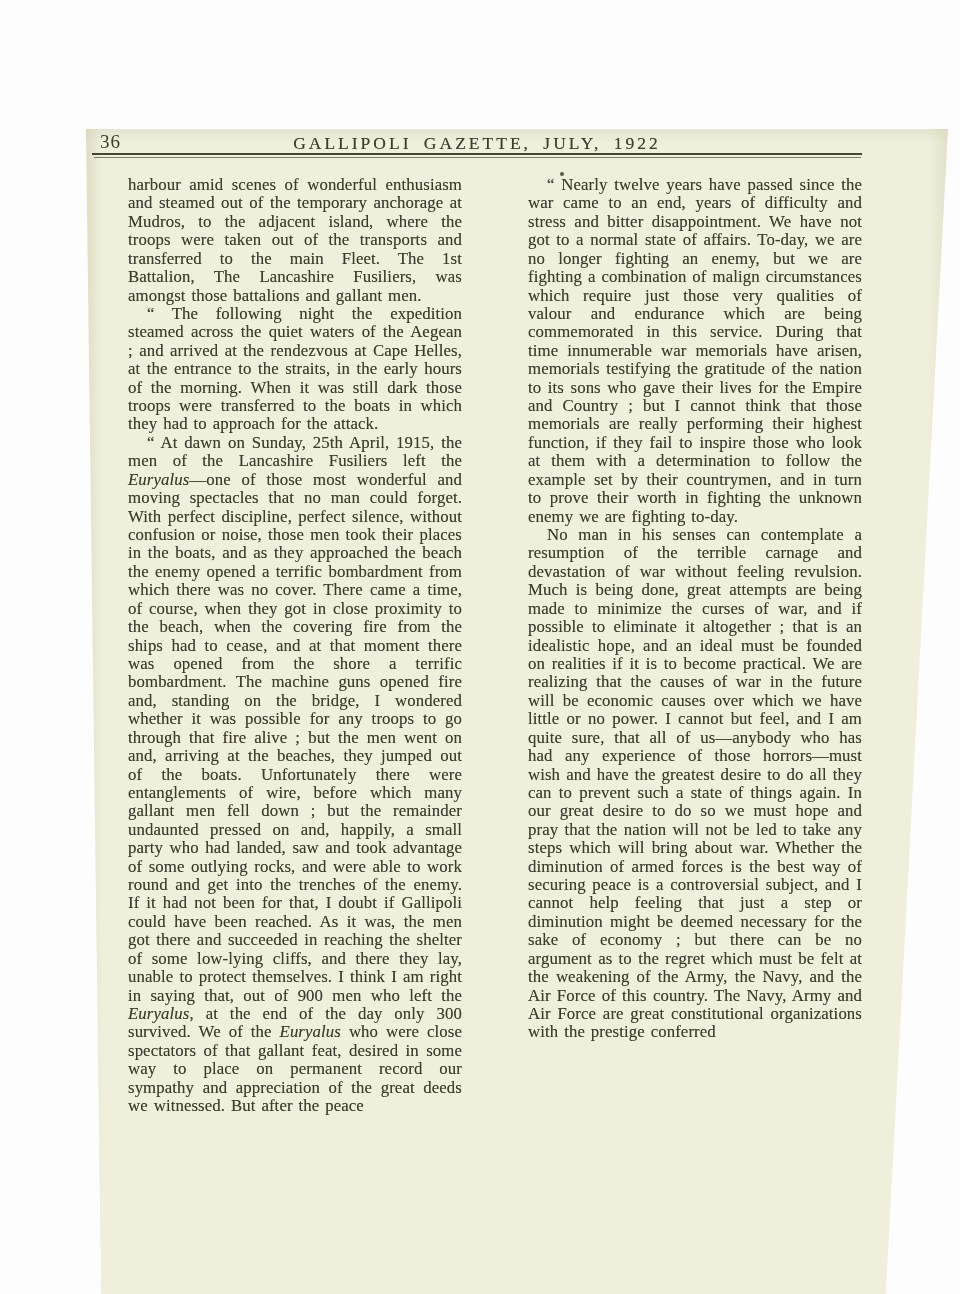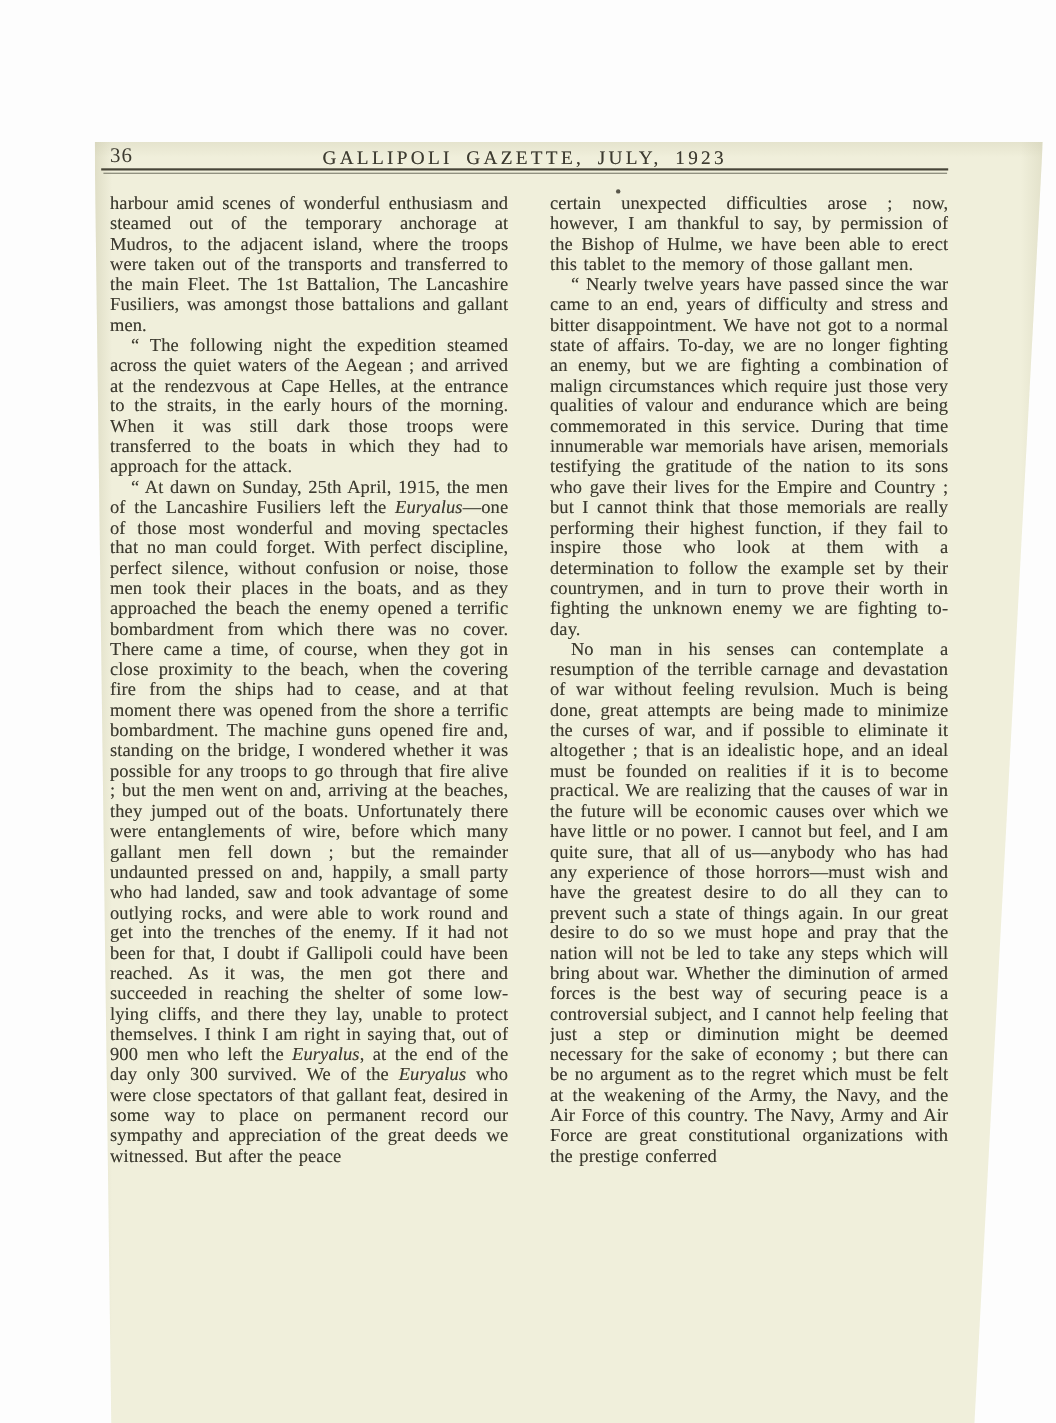--- a/index.html
+++ b/index.html
@@ -96,37 +96,37 @@
     overflow: hidden;
   }
   .para {
     font-size: 16.8px;
     line-height: 18.42px;
     text-align: justify;
     color: var(--ink);
     word-spacing: 1.6px;
     letter-spacing: .1px;
     text-shadow: 0 0 .5px rgba(61,59,48,.5);
+    margin-left: 28px;
   }
   .para.indent { text-indent: 19px; }
   .para i { }
 </style>
 </head>
 <body>
 
 <div class="paper">
   <span class="pagenum">36</span>
-  <div class="masthead">GALLIPOLI GAZETTE, JULY, 1923</div>
+  <div class="masthead">GALLIPOLI GAZETTE, JULY, 1922</div>
   <div class="rule"></div>
   <div class="speck"></div>
   <div class="columns">
     <div class="col">
         <p class="para"><span>harbour amid scenes of wonderful enthusiasm and steamed out of the temporary anchorage at Mudros, to the adjacent island, where the troops were taken out of the transports and transferred to the main Fleet. The 1st Battalion, The Lancashire Fusiliers, was amongst those battalions and gallant men.</span></p>
         <p class="para indent"><span>“ The following night the expedition steamed across the quiet waters of the Aegean ; and arrived at the rendezvous at Cape Helles, at the entrance to the straits, in the early hours of the morning. When it was still dark those troops were transferred to the boats in which they had to approach for the attack.</span></p>
         <p class="para indent"><span>“ At dawn on Sunday, 25th April, 1915, the men of the Lancashire Fusiliers left the </span><i>Euryalus</i><span>—one of those most wonderful and moving spectacles that no man could forget. With perfect discipline, perfect silence, without confusion or noise, those men took their places in the boats, and as they approached the beach the enemy opened a terrific bombardment from which there was no cover. There came a time, of course, when they got in close proximity to the beach, when the covering fire from the ships had to cease, and at that moment there was opened from the shore a terrific bombardment. The machine guns opened fire and, standing on the bridge, I wondered whether it was possible for any troops to go through that fire alive ; but the men went on and, arriving at the beaches, they jumped out of the boats. Unfortunately there were entanglements of wire, before which many gallant men fell down ; but the remainder undaunted pressed on and, happily, a small party who had landed, saw and took advantage of some outlying rocks, and were able to work round and get into the trenches of the enemy. If it had not been for that, I doubt if Gallipoli could have been reached. As it was, the men got there and succeeded in reaching the shelter of some low-lying cliffs, and there they lay, unable to protect themselves. I think I am right in saying that, out of 900 men who left the </span><i>Euryalus</i><span>, at the end of the day only 300 survived. We of the </span><i>Euryalus</i><span> who were close spectators of that gallant feat, desired in some way to place on permanent record our sympathy and appreciation of the great deeds we witnessed. But after the peace</span></p>
       </div>
     <div class="col">
-        <p class="para"><span>certain unexpected difficulties arose ; now, however, I am thankful to say, by permission of the Bishop of Hulme, we have been able to erect this tablet to the memory of those gallant men.</span></p>
         <p class="para indent"><span>“ Nearly twelve years have passed since the war came to an end, years of difficulty and stress and bitter disappointment. We have not got to a normal state of affairs. To-day, we are no longer fighting an enemy, but we are fighting a combination of malign circumstances which require just those very qualities of valour and endurance which are being commemorated in this service. During that time innumerable war memorials have arisen, memorials testifying the gratitude of the nation to its sons who gave their lives for the Empire and Country ; but I cannot think that those memorials are really performing their highest function, if they fail to inspire those who look at them with a determination to follow the example set by their countrymen, and in turn to prove their worth in fighting the unknown enemy we are fighting to-day.</span></p>
         <p class="para indent"><span>No man in his senses can contemplate a resumption of the terrible carnage and devastation of war without feeling revulsion. Much is being done, great attempts are being made to minimize the curses of war, and if possible to eliminate it altogether ; that is an idealistic hope, and an ideal must be founded on realities if it is to become practical. We are realizing that the causes of war in the future will be economic causes over which we have little or no power. I cannot but feel, and I am quite sure, that all of us—anybody who has had any experience of those horrors—must wish and have the greatest desire to do all they can to prevent such a state of things again. In our great desire to do so we must hope and pray that the nation will not be led to take any steps which will bring about war. Whether the diminution of armed forces is the best way of securing peace is a controversial subject, and I cannot help feeling that just a step or diminution might be deemed necessary for the sake of economy ; but there can be no argument as to the regret which must be felt at the weakening of the Army, the Navy, and the Air Force of this country. The Navy, Army and Air Force are great constitutional organizations with the prestige conferred</span></p>
       </div>
   </div>
 </div>
 
 </body></html>

